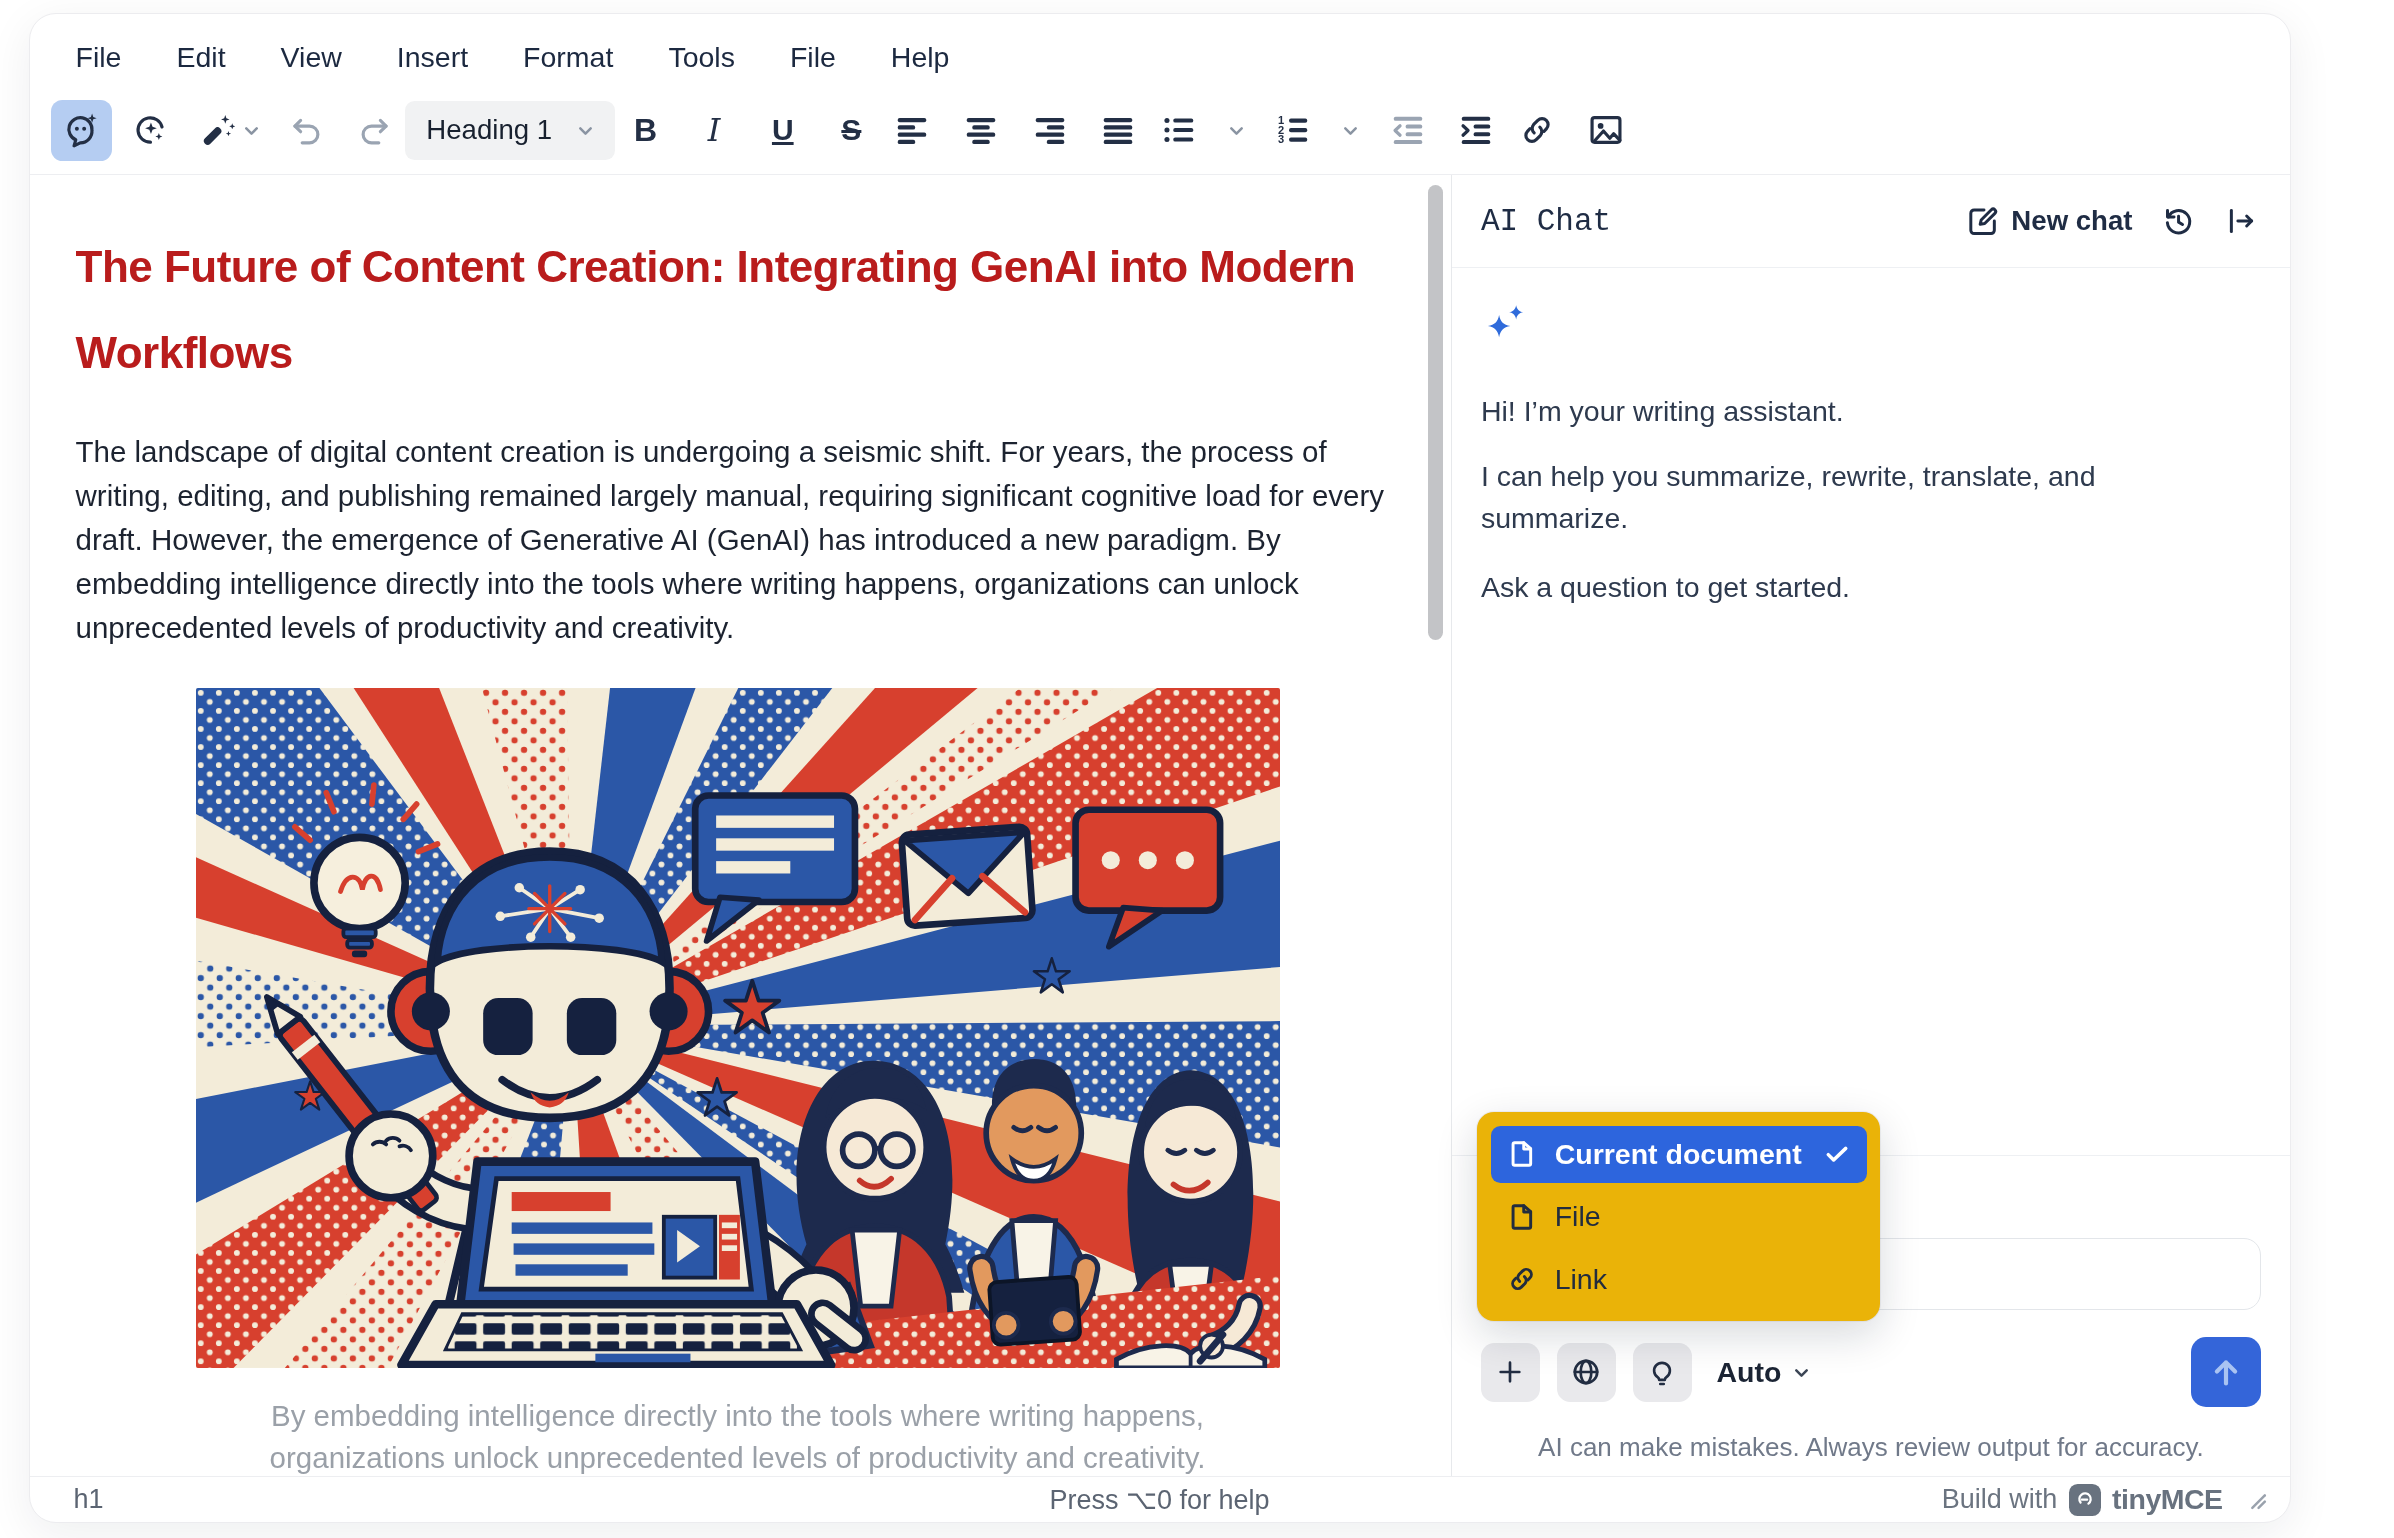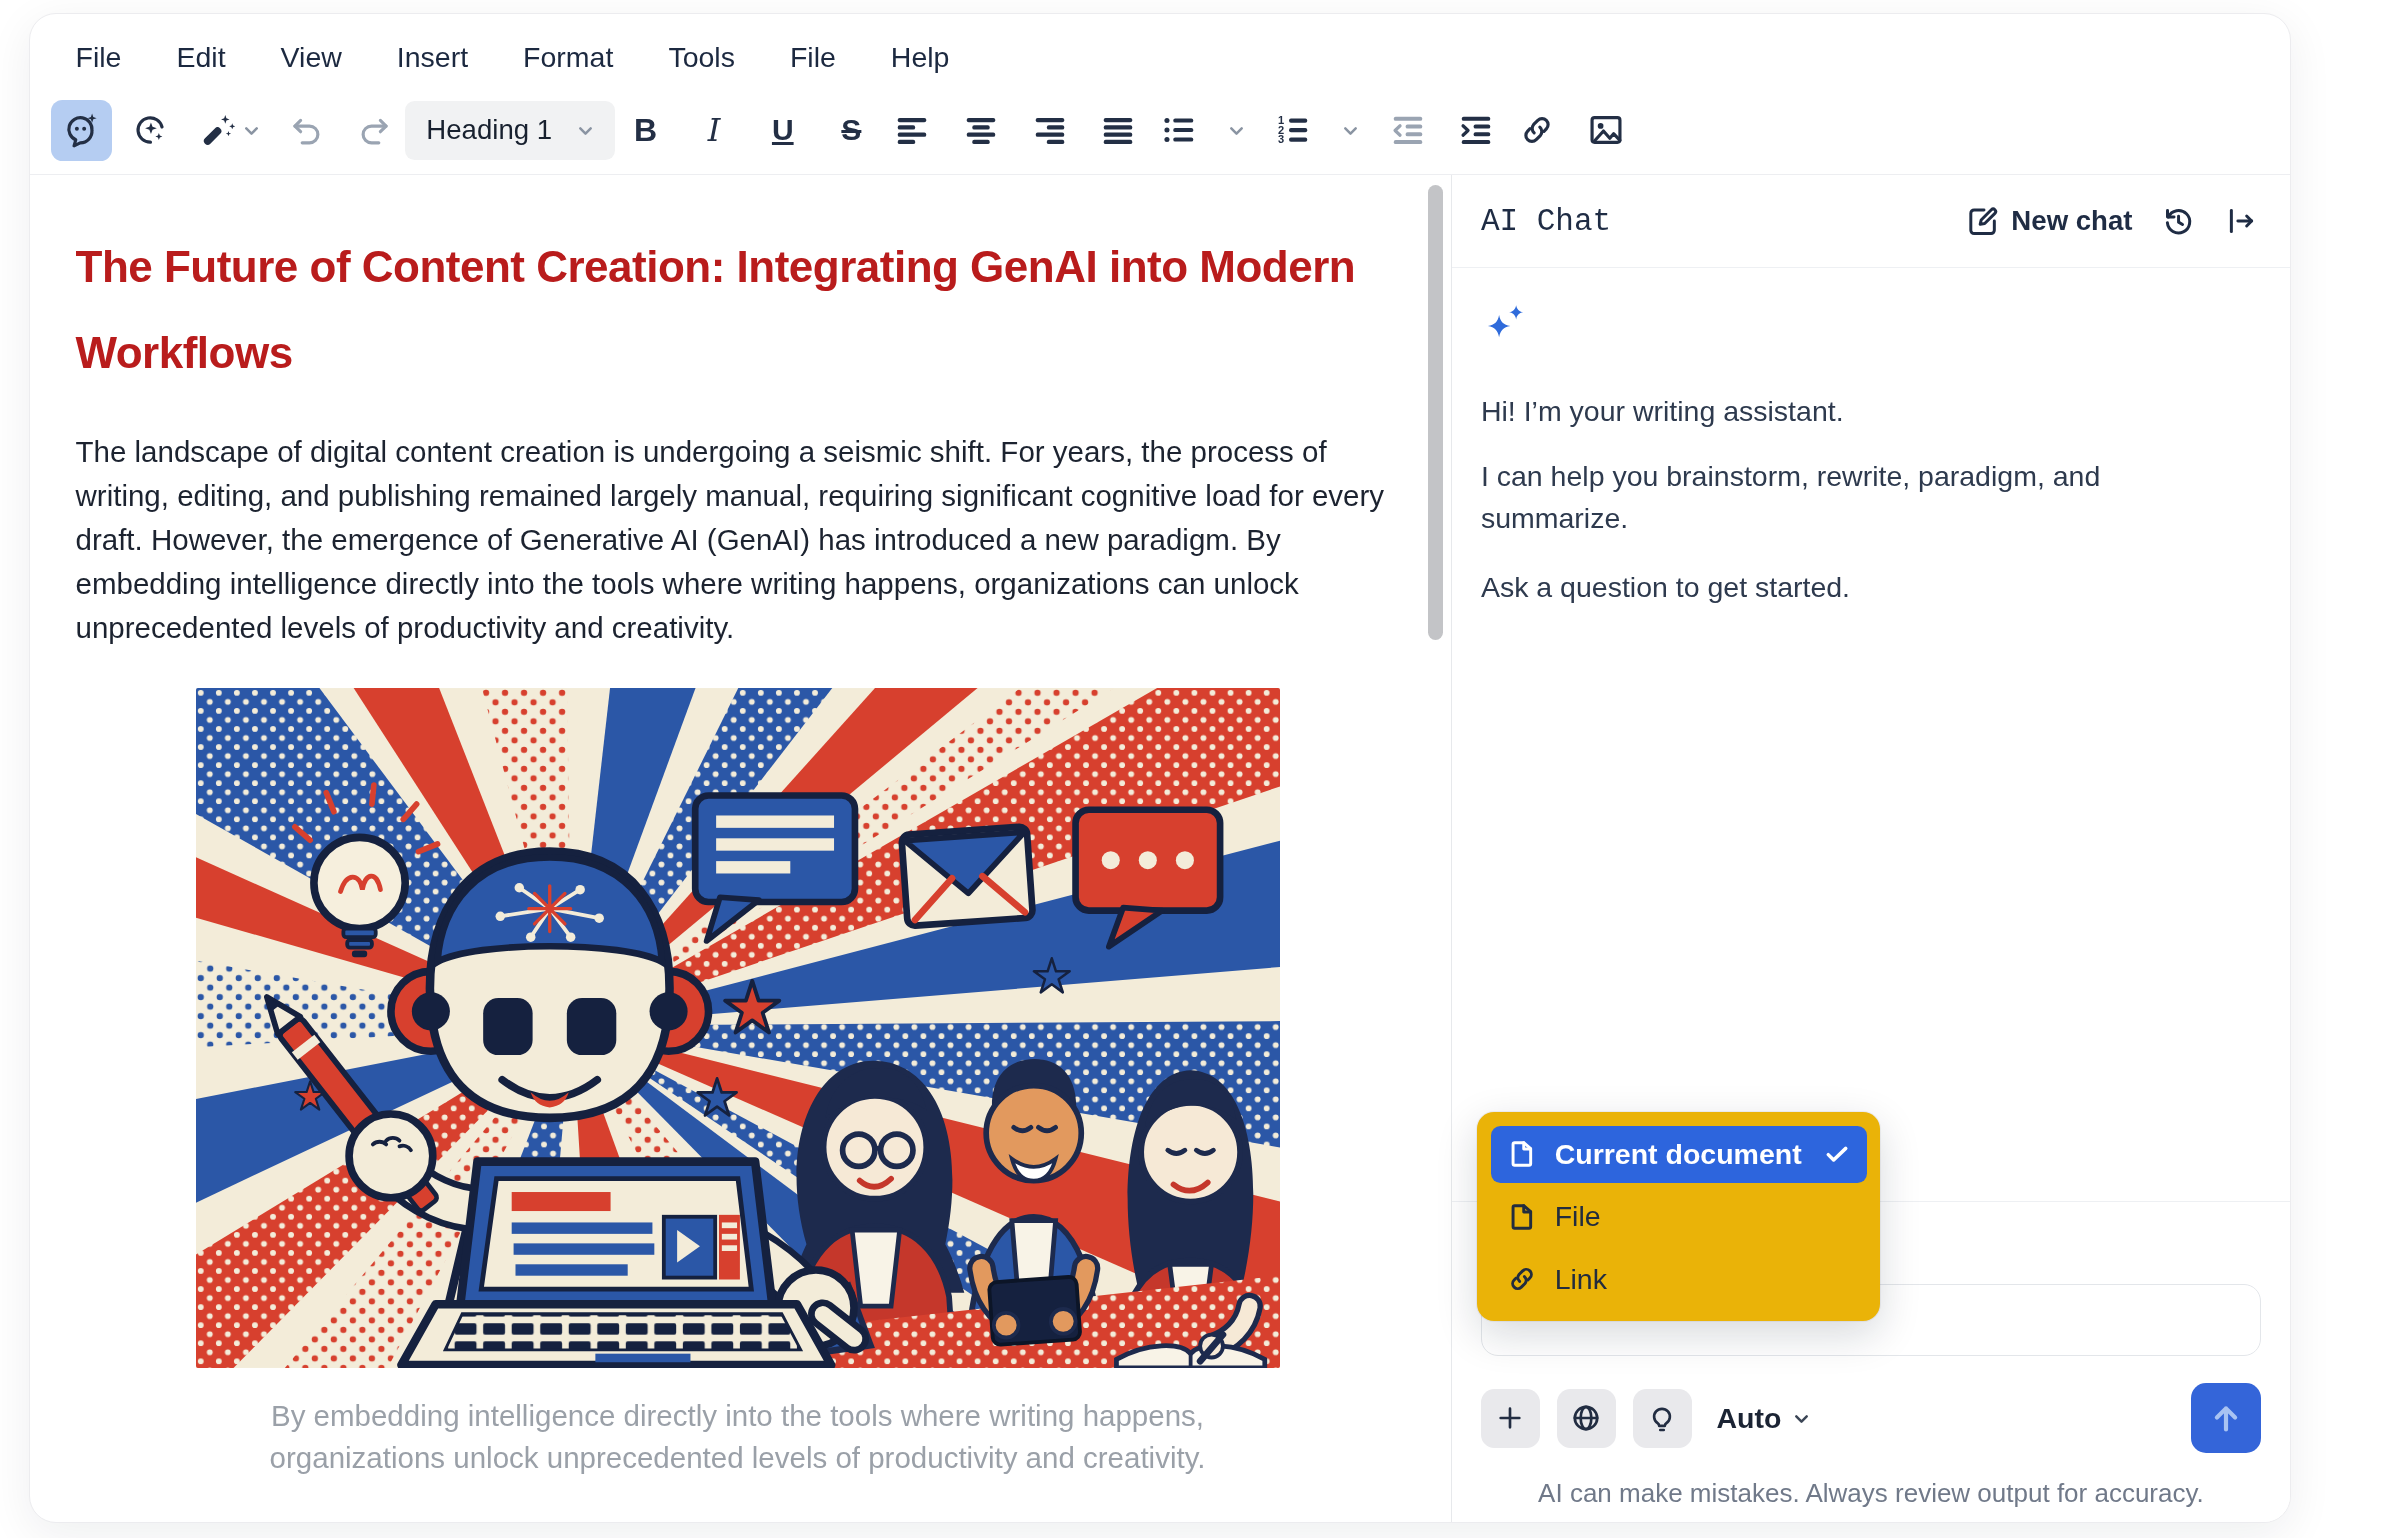--- a/index.html
+++ b/index.html
@@ -538,21 +538,21 @@
         </div>
       </div>
 
       <div class="chat-body">
         <svg class="sparkles-msg" viewBox="0 0 46 46">
           <path fill="#2f6bdb" d="M17 14c1.3 6.4 4.1 9.2 10.5 10.5C21.1 25.8 18.3 28.6 17 35c-1.3-6.4-4.1-9.2-10.5-10.5C12.9 23.2 15.7 20.4 17 14z"></path>
           <path fill="#2f6bdb" d="M33 5c.8 4 2.6 5.8 6.6 6.6-4 .8-5.8 2.6-6.6 6.6-.8-4-2.6-5.8-6.6-6.6 4-.8 5.8-2.6 6.6-6.6z"></path>
         </svg>
         <div class="chat-greeting">
           <p class="g1">Hi! I’m your writing assistant.</p>
-          <p class="g2">I can help you brainstorm, rewrite, paradigm, and summarize.</p>
+          <p class="g2">I can help you summarize, rewrite, translate, and summarize.</p>
           <p class="g3">Ask a question to get started.</p>
         </div>
       </div>
 
       <div class="chat-composer">
         <input class="chat-input" type="text" style="">
         <div class="composer-row">
           <button class="sq-btn">
             <svg class="ic" viewBox="0 0 24 24">
                 <path d="M12 5v14M5 12h14"></path>
@@ -608,14 +608,34 @@
           <svg class="pic" viewBox="0 0 24 24">
             <path d="M10.2 13.8a3.8 3.8 0 0 1-.3-5.3l2.6-2.6a3.8 3.8 0 0 1 5.4 5.4l-1.5 1.5"></path>
             <path d="M13.8 10.2a3.8 3.8 0 0 1 .3 5.3l-2.6 2.6a3.8 3.8 0 0 1-5.4-5.4l1.5-1.5"></path>
           </svg>
           <span>Link</span>
         </div>
       </div>
     </div>
   </div>
 
+  <div class="statusbar">
+    <span>h1</span>
+    <span class="status-center">Press ⌥0 for help</span>
+    <div class="brand">
+      <span>Build with</span>
+      <span class="logo">
+        <svg viewBox="0 0 24 24">
+            <path d="M7.5 15.5a6.5 6.5 0 1 1 9 1.2"></path>
+            <path d="M9 12.2h6"></path>
+          </svg>
+      </span>
+      <span class="bname">tinyMCE</span>
+      <span class="grip">
+        <svg viewBox="0 0 24 24">
+            <path d="M20 8L8 20"></path>
+            <path d="M20 14l-6 6"></path>
+          </svg>
+      </span>
+    </div>
+  </div>
 </div>
 
 
 </body></html>

